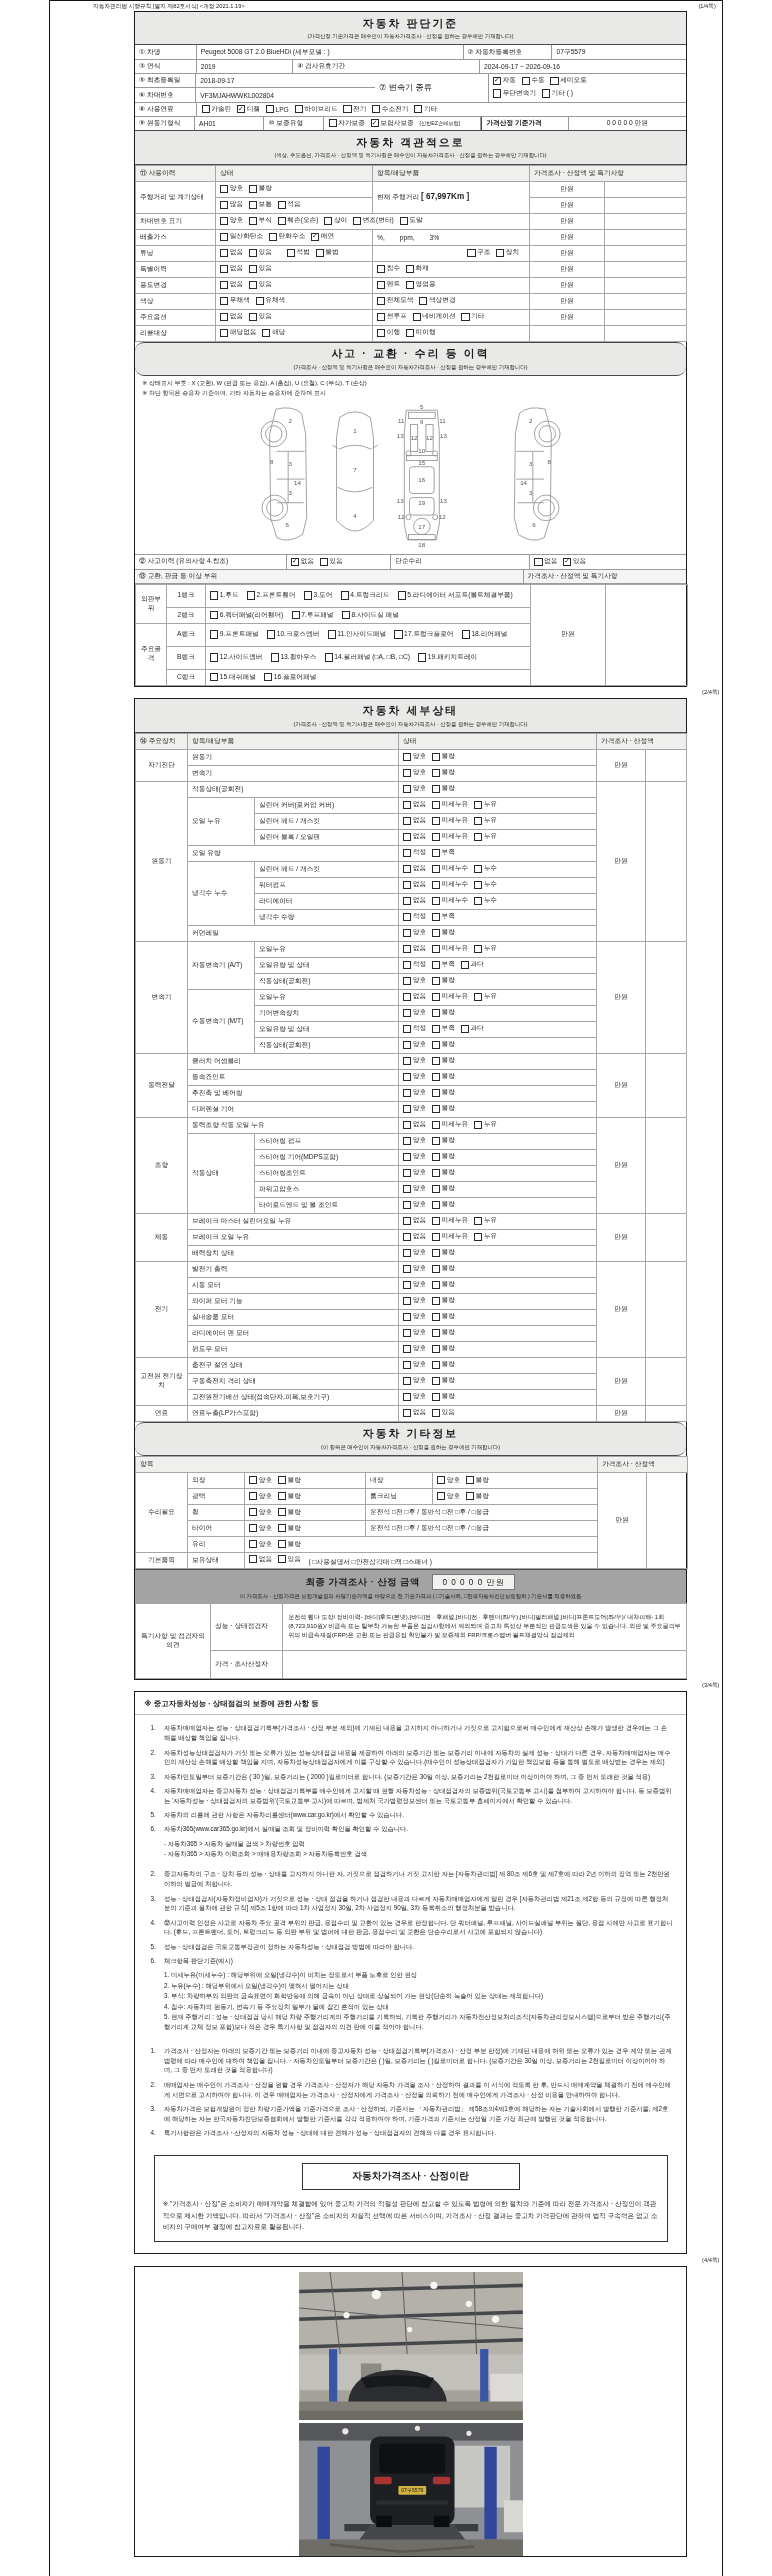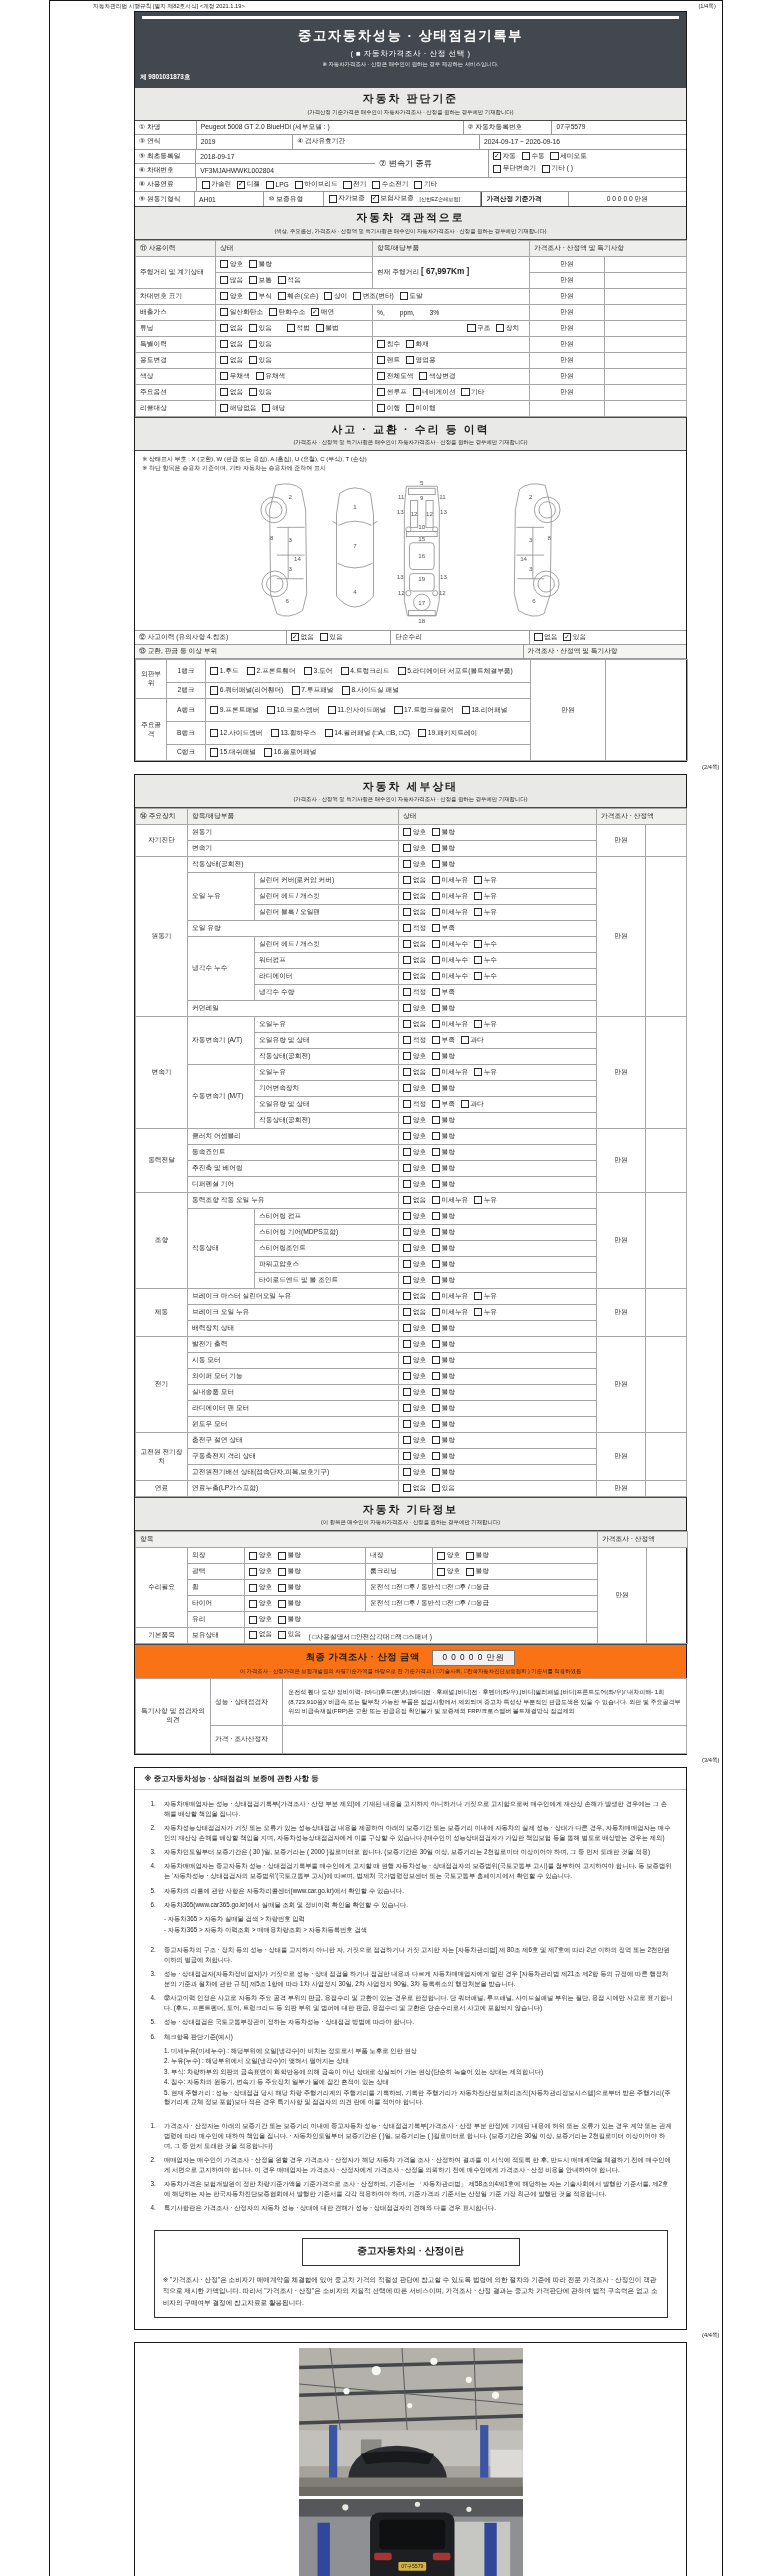--- a/index.html
+++ b/index.html
@@ -15,21 +15,21 @@
   .dkhead{background:#43484e;color:#fff;padding:3.1px 5.2px 5.2px;}
   .dkstripe{height:2.6px;background:#fff;margin:1px 1.5px 8.2px;}
   .dk-title{text-align:center;font-size:13.4px;font-weight:bold;letter-spacing:1.5px;}
   .dk-sub{text-align:center;font-size:7.7px;margin-top:3.6px;letter-spacing:0.5px;}
   .dk-note{text-align:center;font-size:5.4px;margin-top:2.6px;color:#eee;}
   .dk-no{font-size:6.4px;font-weight:bold;margin-top:5.2px;text-align:left;}
   
   .band{background:#e9e9e7;border-bottom:1px solid #4a4a4a;text-align:center;padding:4.6px 0 4.1px;}
   .band .bt{font-size:10.8px;font-weight:bold;letter-spacing:2.1px;}
   .band .bs{font-size:5.4px;color:#222;margin-top:2.6px;}
-  .topline{border-top:1px solid #4a4a4a;}
+  .topline{border-top:1px solid #4a4a4a;border-radius:9px;}
   
   .frow{display:flex;border-bottom:0.5px solid #9a9a9a;font-size:6.7px;align-items:stretch;}
   .fc{border-right:0.5px solid #9a9a9a;padding:1.5px 4.1px;display:flex;align-items:center;min-height:10.3px;}
   .fc:last-child{border-right:none;}
   .lab{color:#111;}
   .bold{font-weight:bold;}
   
   table.t{border-collapse:collapse;width:551px;table-layout:fixed;}
   .t td,.t th{border:0.5px solid #a6a6a6;font-size:6.7px;padding:1px 4.1px;height:13px;overflow:hidden;vertical-align:middle;}
   .t th{background:#efefed;font-weight:normal;text-align:left;}
@@ -62,27 +62,20 @@
 <body>
 
 <div class="frame">
 
   <div class="rulebar">
     <span>자동차관리법 시행규칙 [별지 제82호서식] &lt;개정 2021.1.19&gt;</span>
     <span>(1/4쪽)</span>
   </div>
 
   <div class="doc box">
-    <div class="dkhead">
-      <div class="dkstripe"></div>
-      <div class="dk-title">중고자동차성능 · 상태점검기록부</div>
-      <div class="dk-sub">( ■ 자동차가격조사 · 산정 선택 )</div>
-      <div class="dk-note">※ 자동차가격조사 · 산정은 매수인이 원하는 경우 제공하는 서비스입니다.</div>
-      <div class="dk-no">제 9801031873호</div>
-    </div>
 
     <div class="band">
       <div class="bt">자동차 판단기준</div>
       <div class="bs">(가격산정 기준가격은 매수인이 자동차가격조사 · 산정을 원하는 경우에만 기재합니다)</div>
     </div>
     <div>
       <div class="frow">
         <div class="fc lab" style="width:54px">① 차명</div>
         <div class="fc" style="width:265px">Peugeot 5008 GT 2.0 BlueHDi (세부모델 : )</div>
         <div class="fc lab" style="width:82px">② 자동차등록번호</div>
@@ -1226,21 +1219,21 @@
                 </span><span class="opt">
                   <span class="cb"></span>
                   <span class="ot">있음</span>
                 </span></span>
           <span>( □사용설명서  □안전삼각대  □잭  □스패너 )</span>
         </td>
       </tr>
     </tbody>
       </table>
 
-    <div style="background:#f97316;border-top:1px solid #4a4a4a;padding:4.1px 0 3.1px;">
+    <div style="background:#a3a3a3;border-top:1px solid #4a4a4a;padding:4.1px 0 3.1px;">
       <div style="display:flex;justify-content:center;align-items:center;gap:12.4px;">
         <span style="font-size:9.3px;font-weight:bold;letter-spacing:0.5px;">최종 가격조사 · 산정 금액</span>
         <span style="border:0.5px solid #777;background:#f2f2f0;padding:1.5px 9.3px;font-size:8.2px;letter-spacing:1px;">0 0 0 0 0 만원</span>
       </div>
       <div style="font-size:5.4px;text-align:center;margin-top:2.6px;">이 가격조사 · 산정가격은 보험개발원의 차량기준가액을 바탕으로 한 기준가격과 ( □기술사회, □한국자동차진단보증협회 ) 기준서를 적용하였음</div>
     </div>
     <table class="t" style="border-top:1px solid #4a4a4a;">
       <colgroup>
           <col style="width:75px">
           <col style="width:72px">
@@ -1331,21 +1324,21 @@
         <div class="nitem">
           <span class="nn">3.</span>
           <span class="nt">자동차가격은 보험개발원이 정한 차량기준가액을 기준가격으로 조사 · 산정하되, 기준서는 「자동차관리법」 제58조의4제1호에 해당하는 자는 기술사회에서 발행한 기준서를, 제2호에 해당하는 자는 한국자동차진단보증협회에서 발행한 기준서를 각각 적용하여야 하며, 기준가격과 기준서는 산정일 기준 가장 최근에 발행된 것을 적용합니다.</span>
         </div>
         <div class="nitem">
           <span class="nn">4.</span>
           <span class="nt">특기사항란은 가격조사 · 산정자의 자동차 성능 · 상태에 대한 견해가 성능 · 상태점검자의 견해와 다를 경우 표시합니다.</span>
         </div>
       </div>
     <div class="defouter">
-      <div class="deftitle">중고자동차의 · 산정이란</div>
+      <div class="deftitle">자동차가격조사 · 산정이란</div>
       <div class="deftext">※ "가격조사 · 산정"은 소비자가 매매계약을 체결함에 있어 중고차 가격의 적절성 판단에 참고할 수 있도록 법령에 의한 절차와 기준에 따라 전문 가격조사 · 산정인이 객관적으로 제시한 가액입니다. 따라서 "가격조사 · 산정"은 소비자의 자율적 선택에 따른 서비스이며, 가격조사 · 산정 결과는 중고차 가격판단에 관하여 법적 구속력은 없고 소비자의 구매여부 결정에 참고자료로 활용됩니다.</div>
     </div>
   </div>
 
   <div class="pm">(4/4쪽)</div>
 
   <div class="doc box">
     <div class="photocol">
       <svg width="224" height="148" viewBox="0 0 435 288">
         <rect width="435" height="288" fill="#a5a29b"></rect>

